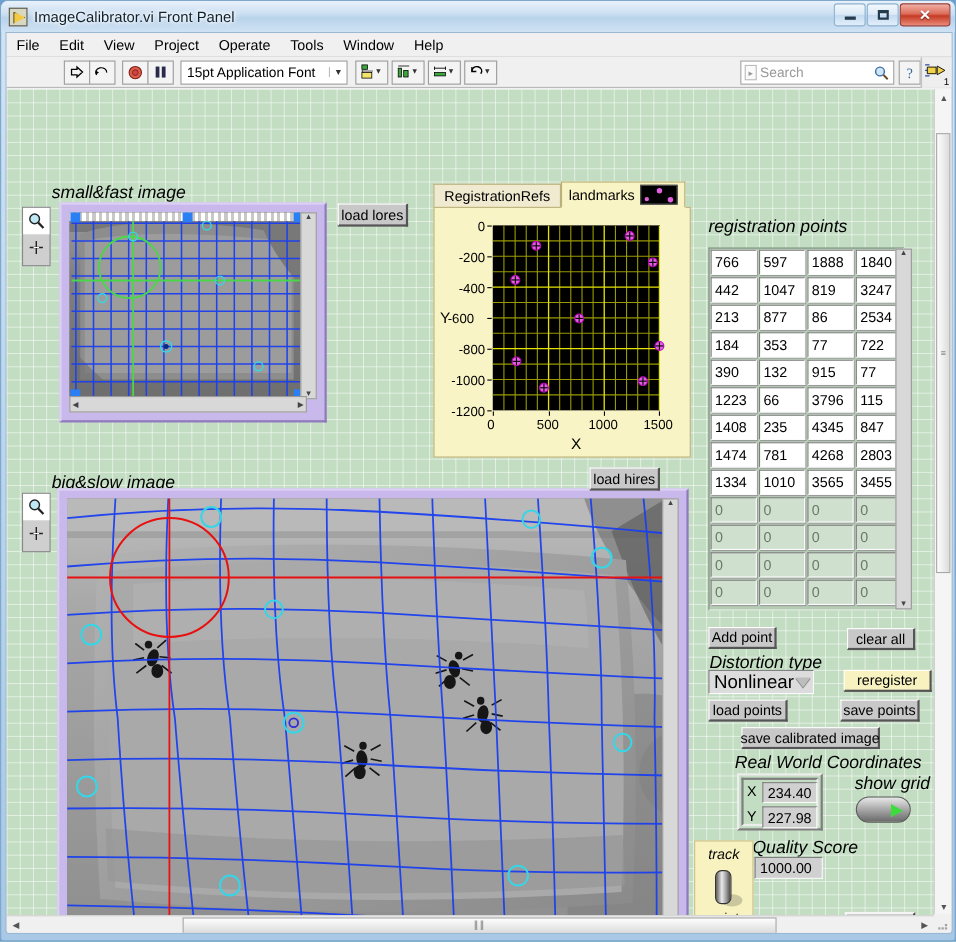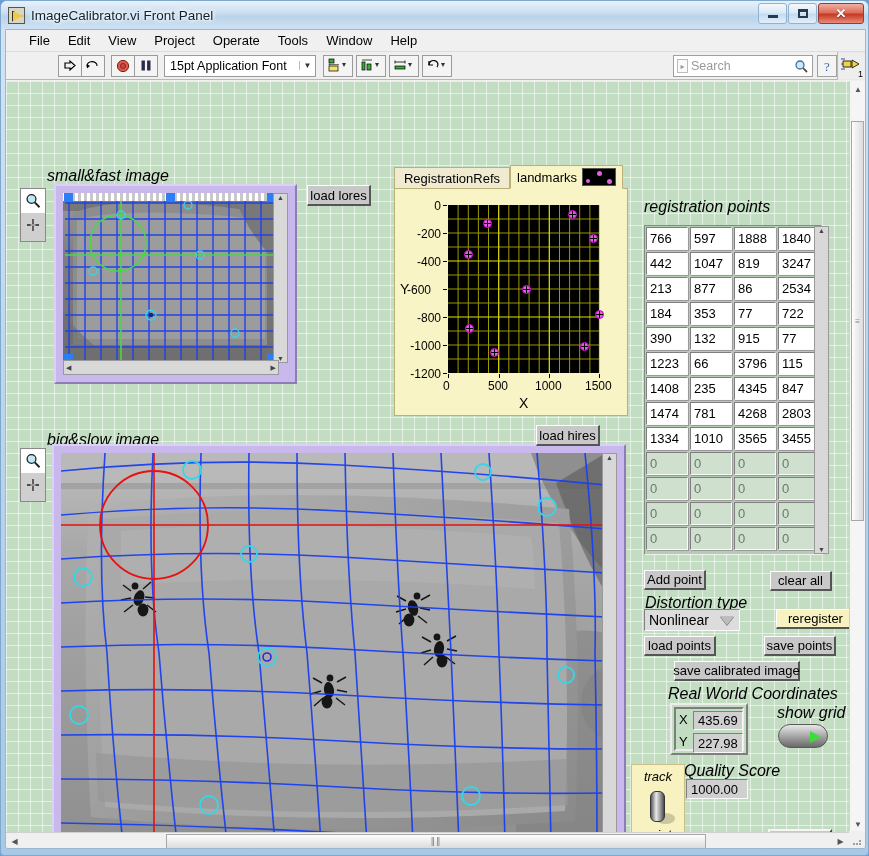--- a/index.html
+++ b/index.html
@@ -64,21 +64,21 @@
     position:absolute; left:4px; top:28px; width:861px; height:820px;
     background:#f0f0f0;
     border:1px solid #9bb8d2;
     border-radius:0 0 3px 3px;
     overflow:hidden;
   }
 
   
   #menubar {
     height:22px; background:#f0f0f0; display:flex; align-items:center;
-    padding-left:14px; border-bottom:1px solid #dcdcdc;
+    padding-left:0; border-bottom:1px solid #dcdcdc;
   }
   .menuitem { padding:2px 9px; font-size:13px; color:#000; }
 
   
   #toolbar {
     height:28px; background:#f0f0f0; display:flex; align-items:center;
     padding-left:52px; gap:0px; position:relative;
     border-bottom:1px solid #b9b9b9;
   }
   .tbtn {
@@ -216,21 +216,21 @@
     border-top:2px solid #ededed; border-left:2px solid #ededed;
     border-right:2px solid #7e7e7e; border-bottom:2px solid #7e7e7e;
   }
   .lvcluster-in {
     position:absolute; left:2px; top:2px; right:2px; bottom:2px;
     border-top:2px solid #7e7e7e; border-left:2px solid #7e7e7e;
     border-right:2px solid #ededed; border-bottom:2px solid #ededed;
     background:#c3ddc3;
   }
   .combo {
-    position:absolute; background:#dcdcdc; font-size:14px; color:#000;
+    position:absolute; background:#dcdcdc; font-size:17px; color:#000;
     border-top:1px solid #808080; border-left:1px solid #808080;
     border-right:1px solid #fafafa; border-bottom:1px solid #fafafa;
     display:flex; align-items:center; padding-left:4px;
   }
   .combo .cbar {
     margin-left:auto; width:24px; height:100%;
     display:flex; align-items:center; justify-content:center;
   }
   .tri { width:0;height:0;border-left:7px solid transparent;
          border-right:7px solid transparent;border-top:9px solid #bdbdbd;
@@ -707,31 +707,31 @@
       <div class="lvbtn" style="left:764px; top:490px; width:62px; height:20px;">clear all</div>
 
       <div class="lbl" style="left:639px; top:513px;">Distortion type</div>
       <div class="combo" style="left:638px; top:528px; width:96px; height:22px;">
         <span>Nonlinear</span>
         <span class="cbar">
             <i class="tri"></i>
           </span>
       </div>
 
-      <div class="lvbtn" style="left:761px; top:528px; width:80px; height:20px; background:#f7f2c0;margin-left:9px;">reregister</div>
+      <div class="lvbtn" style="left:761px; top:528px; width:80px; height:20px; background:#f7f2c0;">reregister</div>
 
       <div class="lvbtn" style="left:638px; top:555px; width:72px; height:20px;">load points</div>
       <div class="lvbtn" style="left:758px; top:555px; width:72px; height:20px;">save points</div>
       <div class="lvbtn" style="left:668px; top:580px; width:126px; height:20px;">save calibrated image</div>
 
       <div class="lbl" style="left:662px; top:604px;">Real World Coordinates</div>
       <div class="lvcluster" style="left:664px; top:622px; width:78px; height:52px;">
         <div class="lvcluster-in">
           <div style="position:absolute;left:3px;top:3px;font-size:13px;">X</div>
-          <div class="lvnumbox" style="left:17px; top:2px; width:50px; height:19px;">435.69</div>
+          <div class="lvnumbox" style="left:17px; top:2px; width:50px; height:19px;">234.40</div>
           <div style="position:absolute;left:3px;top:25px;font-size:13px;">Y</div>
           <div class="lvnumbox" style="left:17px; top:24px; width:50px; height:20px;">227.98</div>
         </div>
       </div>
 
       <div class="lbl" style="left:771px; top:623px;">show grid</div>
       <div id="ledbtn" style="left:772px; top:643px;">
         <div class="ind"></div>
       </div>
 

